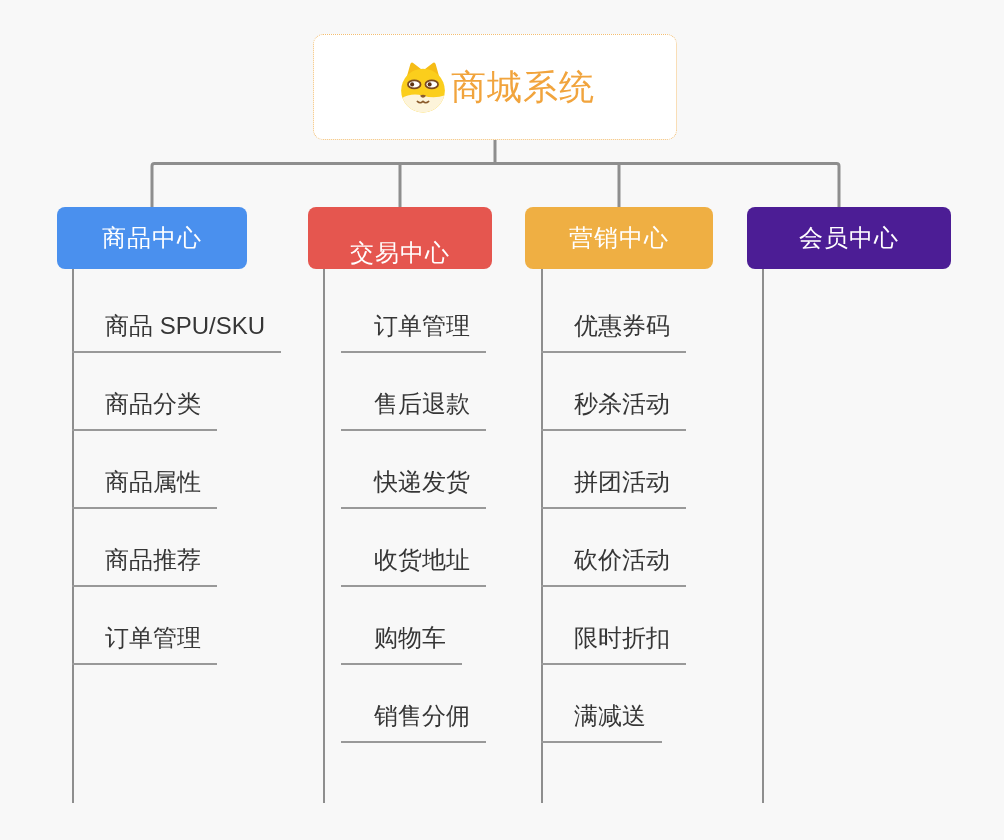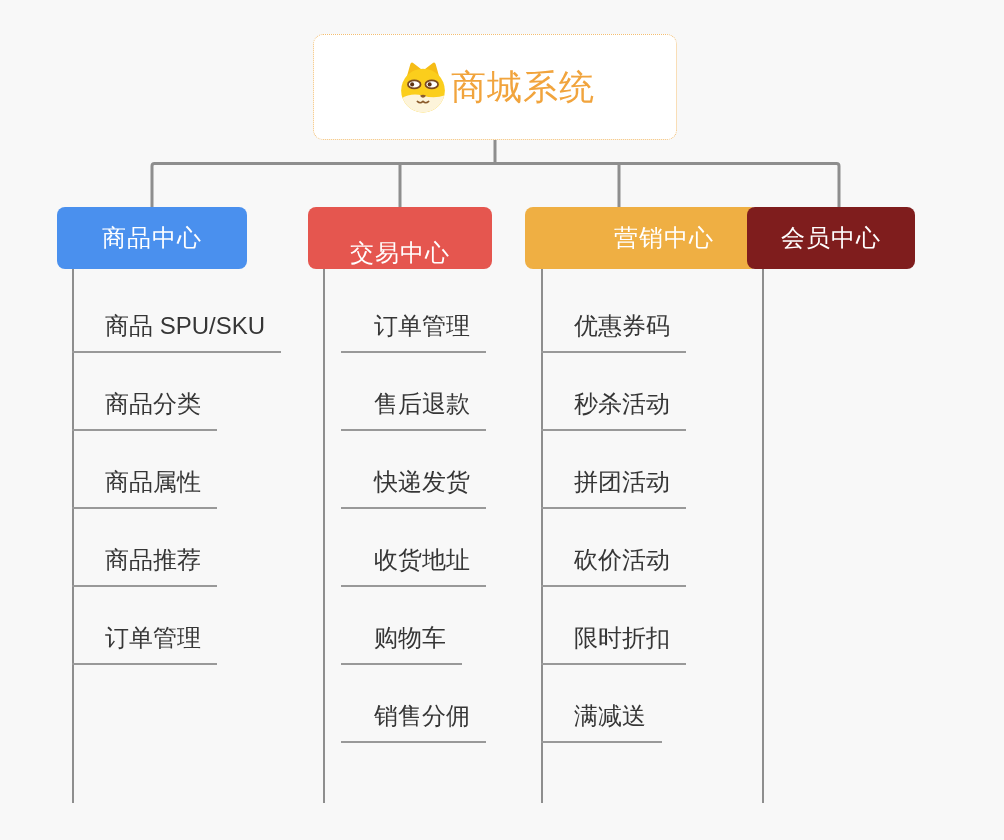--- a/index.html
+++ b/index.html
@@ -71,24 +71,24 @@
     </svg>
     <span class="root-title">商城系统</span>
   </div>
 
   <div class="branch-node" style="left: 57px; width: 190px; background: rgb(74, 144, 238);">
     <span class="branch-label">商品中心</span>
   </div>
   <div class="branch-node" style="left: 308px; width: 184px; background: rgb(229, 86, 79); align-items: flex-end;">
     <span class="branch-label">交易中心</span>
   </div>
-  <div class="branch-node" style="left: 525px; width: 188px; background: rgb(239, 175, 67); padding-left: 45px;">
+  <div class="branch-node" style="left: 525px; width: 188px; background: rgb(239, 175, 67);">
     <span class="branch-label">营销中心</span>
   </div>
-  <div class="branch-node" style="left: 747px; width: 168px; background: #7f1d1d;">
+  <div class="branch-node" style="left: 747px; width: 204px; background: #4c1d95;">
     <span class="branch-label">会员中心</span>
   </div>
 
   <div class="leaf-col" style="left:72px">
     <div class="leaf">
         <span class="leaf-label">商品 SPU/SKU</span>
       </div>
     <div class="leaf">
         <span class="leaf-label">商品分类</span>
       </div>

